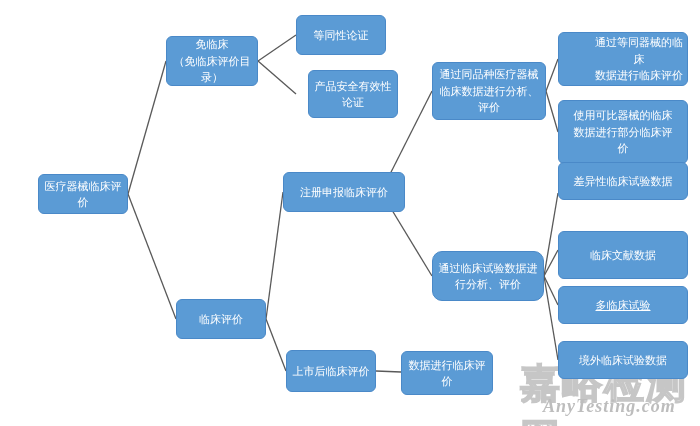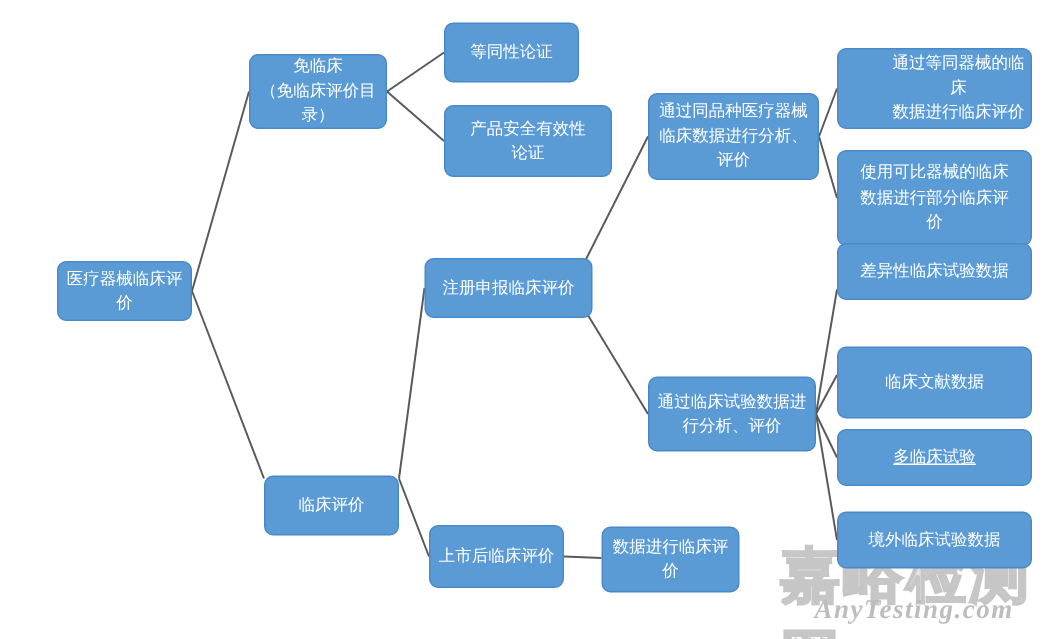--- a/index.html
+++ b/index.html
@@ -25,31 +25,31 @@
   .wm-url{
     position:absolute;z-index:0;left:543px;top:396px;
     font-size:18px;font-style:italic;font-weight:bold;
     color:#bdbdbd;letter-spacing:1px;
     font-family:"Liberation Serif","DejaVu Serif",serif;
   }
   
   #n-root{left:38px;top:174px;width:90px;height:40px;}
   #n-exempt{left:166px;top:36px;width:92px;height:50px;text-align:center;}
   #n-equivalence{left:296px;top:15px;width:90px;height:40px;}
-  #n-product-safety{left:296px;top:70px;width:112px;height:48px;}
-  #n-registration{left:283px;top:172px;width:112px;height:40px;}
+  #n-product-safety{left:308px;top:70px;width:90px;height:48px;}
+  #n-registration{left:283px;top:172px;width:122px;height:40px;}
   #n-same-variety{left:432px;top:62px;width:114px;height:58px;}
   #n-equivalent-device{left:558px;top:32px;width:130px;height:54px;padding-left:36px;}
   #n-comparable-device{left:558px;top:100px;width:130px;height:64px;}
-  #n-trial-data{left:432px;top:251px;width:112px;height:50px;}
+  #n-trial-data{left:432px;top:251px;width:112px;height:50px;border-radius:10px;}
   #n-differential{left:558px;top:162px;width:130px;height:38px;}
   #n-literature{left:558px;top:231px;width:130px;height:48px;}
   #n-multi-trial{left:558px;top:286px;width:130px;height:38px;text-decoration:underline;}
   #n-overseas{left:558px;top:341px;width:130px;height:38px;}
-  #n-clinical-eval{left:176px;top:317px;width:90px;height:40px;}
+  #n-clinical-eval{left:176px;top:299px;width:90px;height:40px;}
   #n-post-market{left:286px;top:350px;width:90px;height:42px;}
   #n-periodic{left:401px;top:351px;width:92px;height:44px;}
 </style>
 </head>
 <body>
 
 <div id="canvas">
 
   <span class="wm-name">嘉峪检测网</span>
   <span class="wm-url">AnyTesting.com</span>

